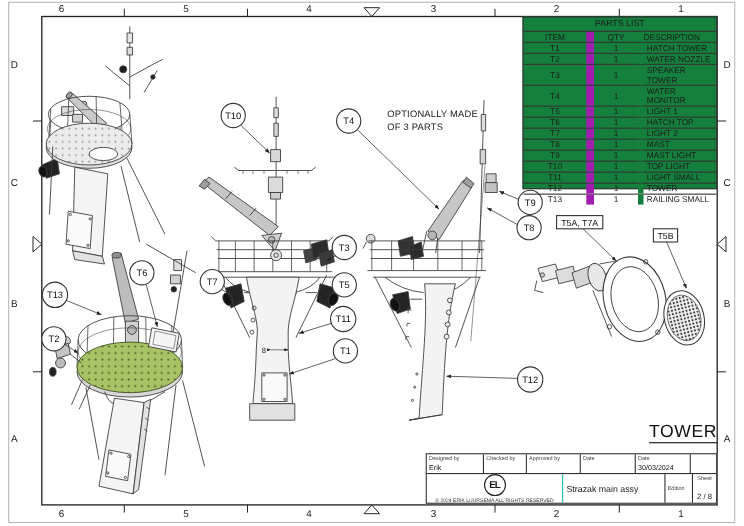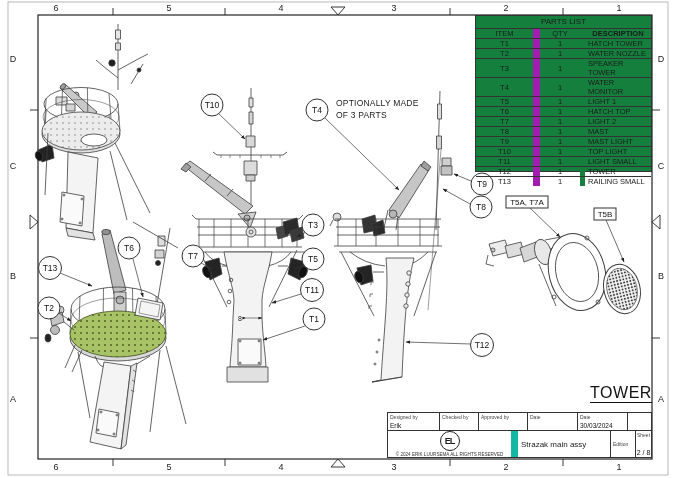--- a/index.html
+++ b/index.html
@@ -10,47 +10,47 @@
   
   .parts{position:absolute;left:475px;top:15px;width:177px;height:157px;
          border:1px solid #333;background:#15803d;display:flex;flex-direction:column;
          font-size:7.5px;box-sizing:border-box;}
   .parts .ttl{height:12px;line-height:12px;text-align:center;border-bottom:1px solid #333;font-size:8px;}
   .parts .hd,.parts .row{display:flex;flex:1;border-bottom:1px solid #333;align-items:center;}
   .parts .row:last-child{border-bottom:none;}
   .c-item{width:57px;border-right:7px solid #a21caf;text-align:center;align-self:stretch;display:flex;align-items:center;justify-content:center;}
   .c-qty{width:40px;border-right:5px solid #15803d;text-align:right;align-self:stretch;display:flex;align-items:center;justify-content:center;}
   .c-desc{flex:1;padding-left:3px;text-align:left;}
-  .hd .c-desc{text-align:center;padding-left:0;font-weight:bold;}
+  .hd .c-desc{padding-left:0;}
   
   .tblock{position:absolute;left:387px;top:412px;width:265px;height:46px;border:1px solid #333;
           background:#fff;display:flex;flex-direction:column;box-sizing:border-box;}
   .tb-r1{display:flex;height:18px;border-bottom:1px solid #333;}
   .tb-cell{border-right:1px solid #333;padding:1px 2px;display:flex;flex-direction:column;
            justify-content:space-between;box-sizing:border-box;overflow:hidden;}
   .tb-cell:last-child{border-right:none;}
   .lbl{font-size:5px;color:#444;white-space:nowrap;}
   .val{font-size:6.5px;color:#111;white-space:nowrap;}
   .tb-r2{display:flex;flex:1;}
-  .tb-left{width:123px;border-right:7px solid #14b8a6;display:flex;flex-direction:column;
+  .tb-left{width:123px;border-right:1px solid #14b8a6;display:flex;flex-direction:column;
            align-items:center;justify-content:center;}
   .logo{width:18px;height:18px;border:1.4px solid #222;border-radius:50%;display:flex;
         align-items:center;justify-content:center;font-size:9px;font-weight:bold;letter-spacing:-1px;}
   .copyright{font-size:4.6px;color:#333;margin-top:1px;white-space:nowrap;}
   .tb-right{flex:1;display:flex;flex-direction:column;}
   .proj{height:16px;border-bottom:1px solid #333;display:flex;align-items:center;justify-content:center;
         font-size:8.5px;font-weight:600;white-space:nowrap;}
   .tb-r3{display:flex;flex:1;}
   .assy{width:93px;border-right:1px solid #333;font-size:8px;display:flex;align-items:center;padding-left:3px;box-sizing:border-box;}
   .ed{width:25px;border-right:1px solid #333;padding:1px 2px;box-sizing:border-box;}
   .shbox{flex:1;display:flex;flex-direction:column;align-items:center;justify-content:space-between;padding:1px 0;}
   .shval{font-size:7px;color:#111;}
   .tower-title{position:absolute;left:590px;top:384px;width:62px;text-align:center;font-size:16px;
                color:#111;border-bottom:1.5px solid #111;letter-spacing:0.5px;}
-  .note{position:absolute;left:336px;top:97px;font-size:8.5px;line-height:1.45;color:#1a1a1a;letter-spacing:0.2px;}
+  .note{position:absolute;left:352px;top:97px;font-size:8.5px;line-height:1.45;color:#1a1a1a;letter-spacing:0.2px;}
 </style>
 </head>
 <body>
 
 <div class="sheet">
 
   <svg width="676" height="478" viewBox="0 0 676 478">
     <defs>
       <marker id="arr" markerWidth="7" markerHeight="5" refX="6" refY="2.5" orient="auto">
         <path d="M0,0 L6.5,2.5 L0,5 Z" fill="#222"></path>

